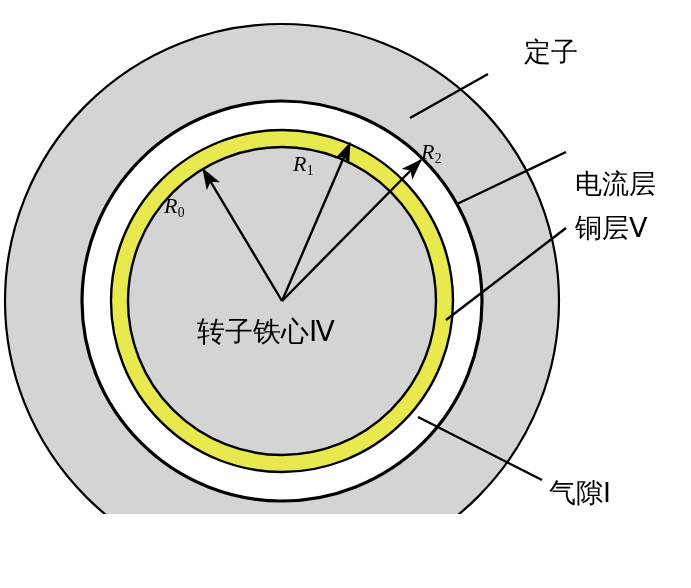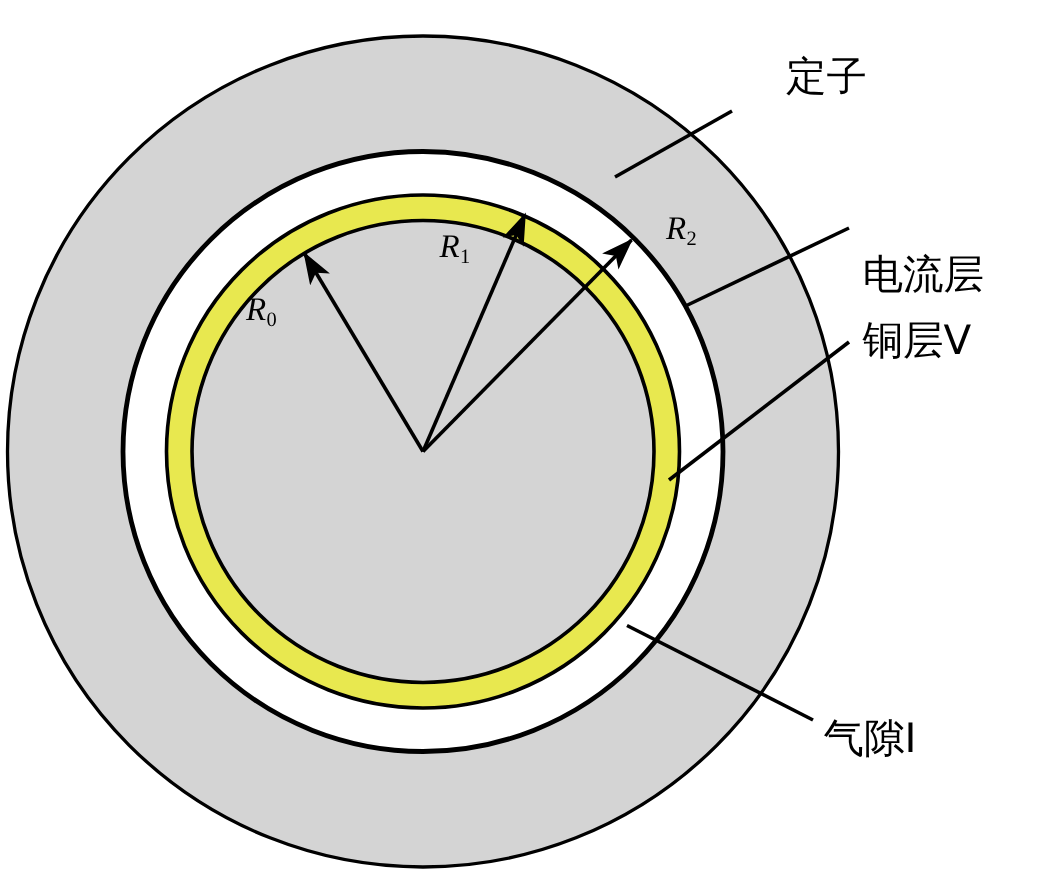--- a/index.html
+++ b/index.html
@@ -6,21 +6,21 @@
     margin: 0;
     padding: 0;
     background: #ffffff;
   }
   body {
     font-family: "Liberation Serif", "DejaVu Serif", serif;
   }
   #figure {
     position: relative;
     width: 691px;
-    height: 588px;
+    height: 514px;
     background: #ffffff;
     overflow: hidden;
   }
   #figure svg {
     position: absolute;
     left: 0;
     top: 0;
   }
   .label {
     position: absolute;
@@ -83,26 +83,27 @@
   </svg>
 
   <div class="label cjk-label" style="left:524px; top:38px;">定子</div>
 
   <div class="label cjk-label" style="left:575px; top:138px;margin-top:32px;">电流层</div>
 
   <div class="label cjk-label" style="left:575px; top:214px;">铜层V</div>
 
   <div class="label cjk-label" style="left:549px; top:479px;">气隙I</div>
 
+  <div class="label center-label" style="left:197px; top:318px;">转子铁心Ⅳ</div>
 
   <div class="label radius-label" style="left:164px; top:195px;">
     <span>R</span><sub>0</sub>
   </div>
 
   <div class="label radius-label" style="left:293px; top:153px;">
     <span>R</span><sub>1</sub>
   </div>
 
-  <div class="label radius-label" style="left:444px; top:141px;">
+  <div class="label radius-label" style="left:421px; top:141px;">
     <span>R</span><sub>2</sub>
   </div>
 
 </div>
 
 </body></html>

